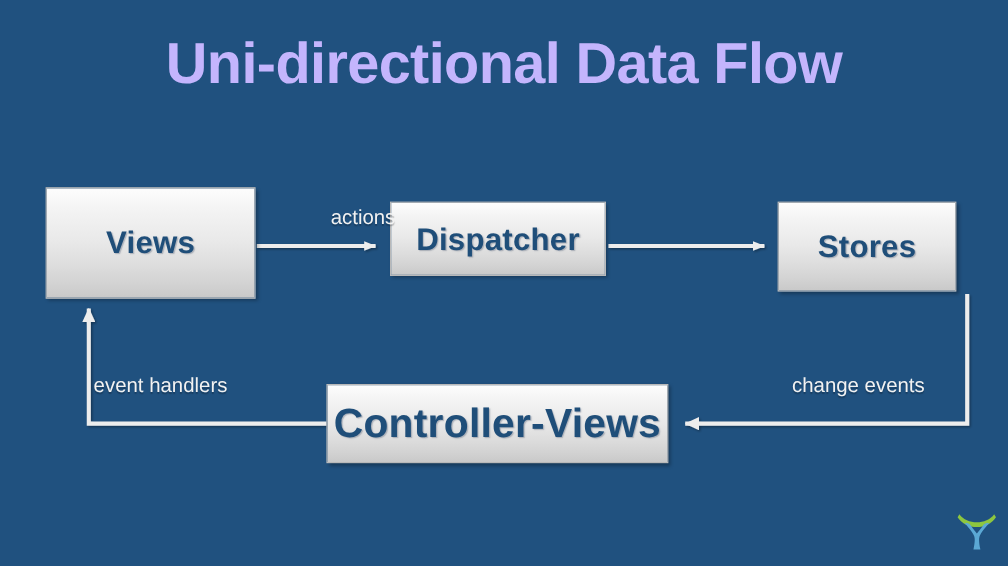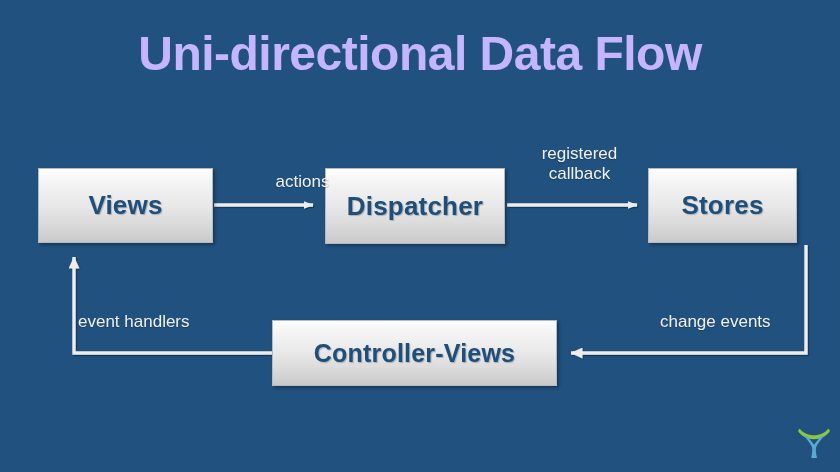--- a/index.html
+++ b/index.html
@@ -54,25 +54,25 @@
   }
   .node-label {
     color: #1F4E79;
     font-family: "Liberation Sans", sans-serif;
     font-weight: bold;
     font-size: 26px;
     letter-spacing: 0.2px;
     text-shadow: 1px 1px 1px rgba(120,130,145,0.55);
     white-space: nowrap;
   }
-  #node-views          { left: 38px;  top: 168px; width: 175px; height: 75px; }
-  #node-dispatcher     { left: 325px; top: 168px; width: 180px; height: 76px; }
+  #node-views          { left: 38px;  top: 156px; width: 175px; height: 93px; }
+  #node-dispatcher     { left: 325px; top: 168px; width: 180px; height: 62px; }
   #node-stores         { left: 648px; top: 168px; width: 149px; height: 75px; }
   #node-controllerviews{ left: 272px; top: 320px; width: 285px; height: 66px; }
-  #node-controllerviews .node-label { font-size: 25px; }
+  #node-controllerviews .node-label { font-size: 34px; }
 
   
   .edge-label {
     position: absolute;
     color: #F2F2F2;
     font-family: "Liberation Sans", sans-serif;
     font-weight: normal;
     font-size: 17px;
     line-height: 1.18;
     text-align: center;
@@ -147,22 +147,20 @@
 
   <div class="node" id="node-stores">
     <span class="node-label">Stores</span>
   </div>
 
   <div class="node" id="node-controllerviews">
     <span class="node-label">Controller-Views</span>
   </div>
 
   <div class="edge-label" id="label-actions">actions</div>
-  <div class="edge-label" id="label-callback">registered
-callback</div>
   <div class="edge-label" id="label-changee">change events</div>
   <div class="edge-label" id="label-eventh">event handlers</div>
 
   <svg id="logo" viewBox="0 0 44 44" width="44" height="44" xmlns="http://www.w3.org/2000/svg">
     <path d="M6,11 C13,22 31,22 38,11 C38,11 36.5,8.5 36.5,8.5 C30,17.5 14,17.5 7.5,8.5 Z" fill="#8DC63F"></path>
     <path d="M12,16 C12,16 17.5,22 19.5,26 C20.6,28.2 20.6,31 19.2,38 L25.0,38
              C23.6,31 23.6,28.2 24.7,26 C26.7,22 32.2,16 32.2,16
              C32.2,16 29.0,15.2 27.0,18.2 C25.5,20.5 22.1,24.7 22.1,24.7
              C22.1,24.7 18.7,20.5 17.2,18.2 C15.2,15.2 12,16 12,16 Z" fill="#5BA8D4"></path>
   </svg>

